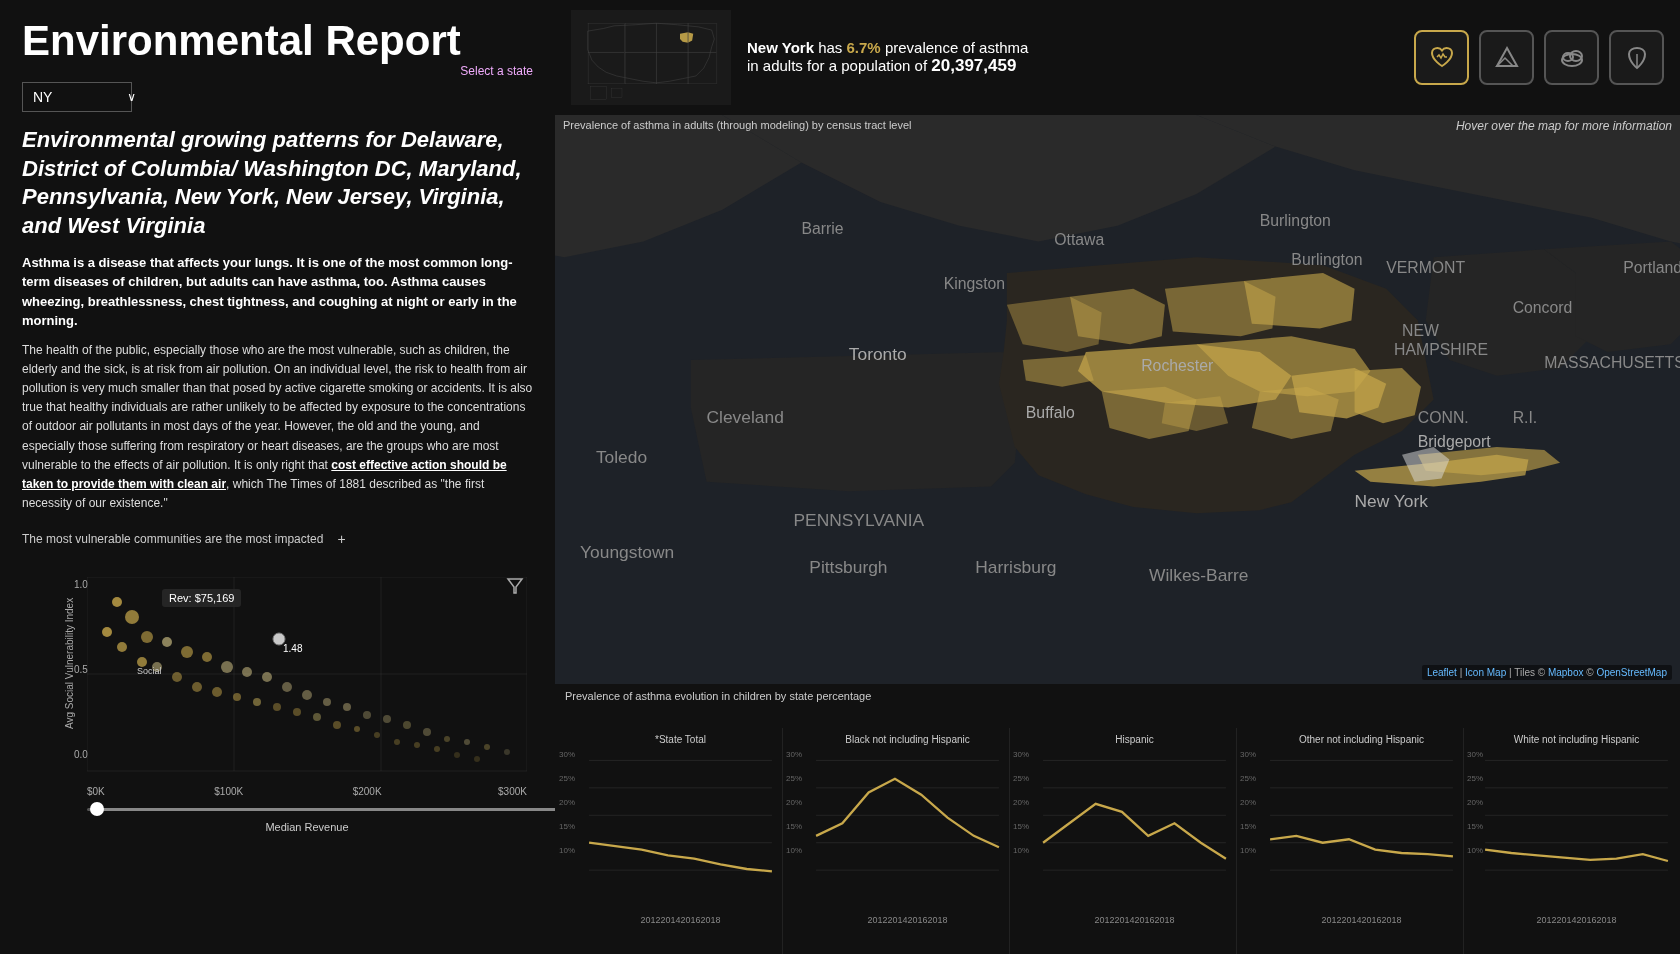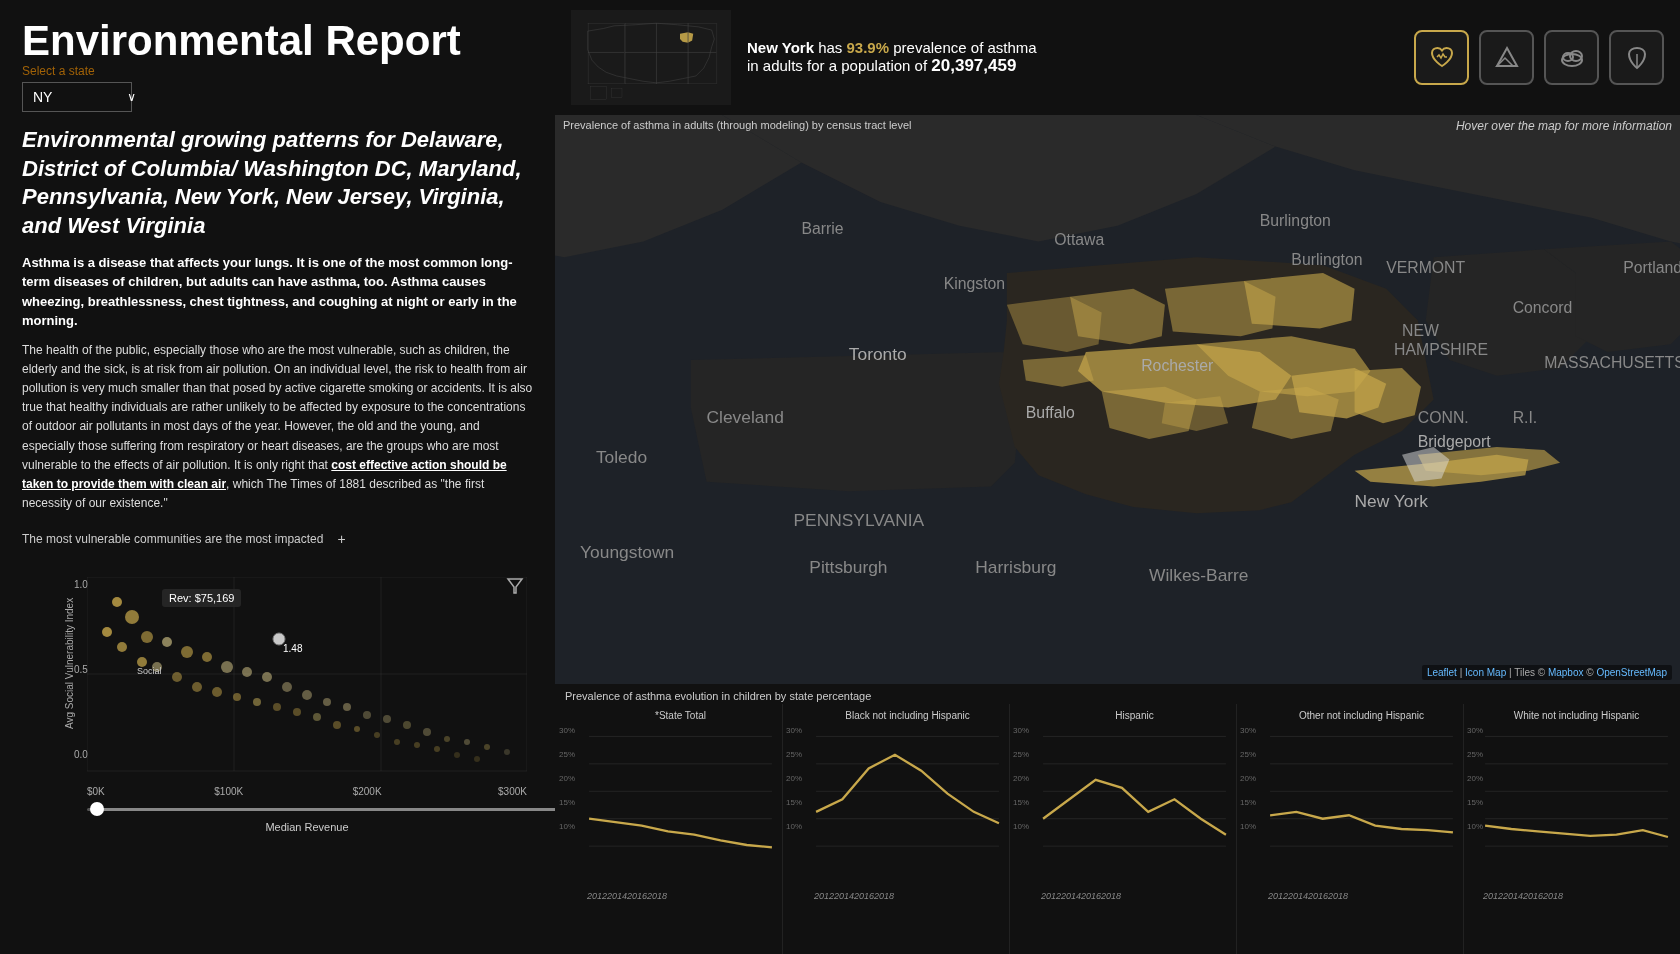--- a/index.html
+++ b/index.html
@@ -30,22 +30,23 @@
       line-height: 1.1;
       color: #fff;
     }
     .app-subtitle {
       font-size: 13px;
       color: #aaa;
       margin-bottom: 14px;
     }
     .select-label {
       font-size: 12px;
-      color: #a16207;
+      color: #f0abfc;
       margin-bottom: 4px;
+      text-align: right;
     }
     .select-wrapper {
       position: relative;
       width: 122px;
       margin-bottom: 14px;
     }
     .select-wrapper select {
       background: #111;
       color: #fff;
       border: 1px solid #555;
@@ -220,20 +221,21 @@
       color: #6bf;
       text-decoration: none;
     }
 
     
     .bottom-charts {
       height: 270px;
       background: #111;
       display: flex;
       flex-direction: column;
+      gap: 24px;
     }
     .bottom-charts-title {
       font-size: 11px;
       color: #ccc;
       padding: 6px 10px 2px;
     }
     .line-charts-row {
       display: flex;
       flex: 1;
       gap: 1px;
@@ -254,24 +256,23 @@
       color: #ccc;
       text-align: center;
       margin-bottom: 4px;
     }
     .line-chart-svg {
       width: 100%;
       height: 160px;
     }
     .x-axis-labels {
       display: flex;
-      justify-content: flex-start;
+      justify-content: center;
       padding: 0 2px;
       margin-top: 2px;
-      font-style: italic;
     }
     .x-axis-label {
       font-size: 9px;
       color: #888;
     }
 
     
     .main-map-svg {
       width: 100%;
       height: 100%;
@@ -444,21 +445,21 @@
       <rect x="221" y="81" width="53" height="59" fill="none" stroke="#444" stroke-width="0.5"></rect>
 
       <rect x="35" y="145" width="30" height="25" fill="none" stroke="#444" stroke-width="0.5"></rect>
       <rect x="75" y="148" width="20" height="18" fill="none" stroke="#444" stroke-width="0.5"></rect>
     </svg>
 
     <div class="state-info">
       <div class="state-info-text">
         <span style="font-weight:bold;">New York</span>
         <span> has </span>
-        <span style="font-weight:bold;color:#c8a84b;">93.9%</span>
+        <span style="font-weight:bold;color:#c8a84b;">6.7%</span>
         <span> prevalence of asthma<br>in adults for a population of </span>
         <span style="font-weight:bold;font-size:17px;">20,397,459</span>
       </div>
     </div>
 
     <div class="top-icons">
       <div class="top-icon-btn active">
         <svg width="28" height="28" viewBox="0 0 28 28">
           <path d="M14,22 C14,22 4,16 4,9 C4,6 6.5,4 9.5,4 C11.5,4 13,5 14,6.5 C15,5 16.5,4 18.5,4 C21.5,4 24,6 24,9 C24,16 14,22 14,22 Z" fill="none" stroke="#c8a84b" stroke-width="2"></path>
           <path d="M9,13 L11,11 L13,14 L15,10 L17,13 L19,13" fill="none" stroke="#c8a84b" stroke-width="1.5"></path>

